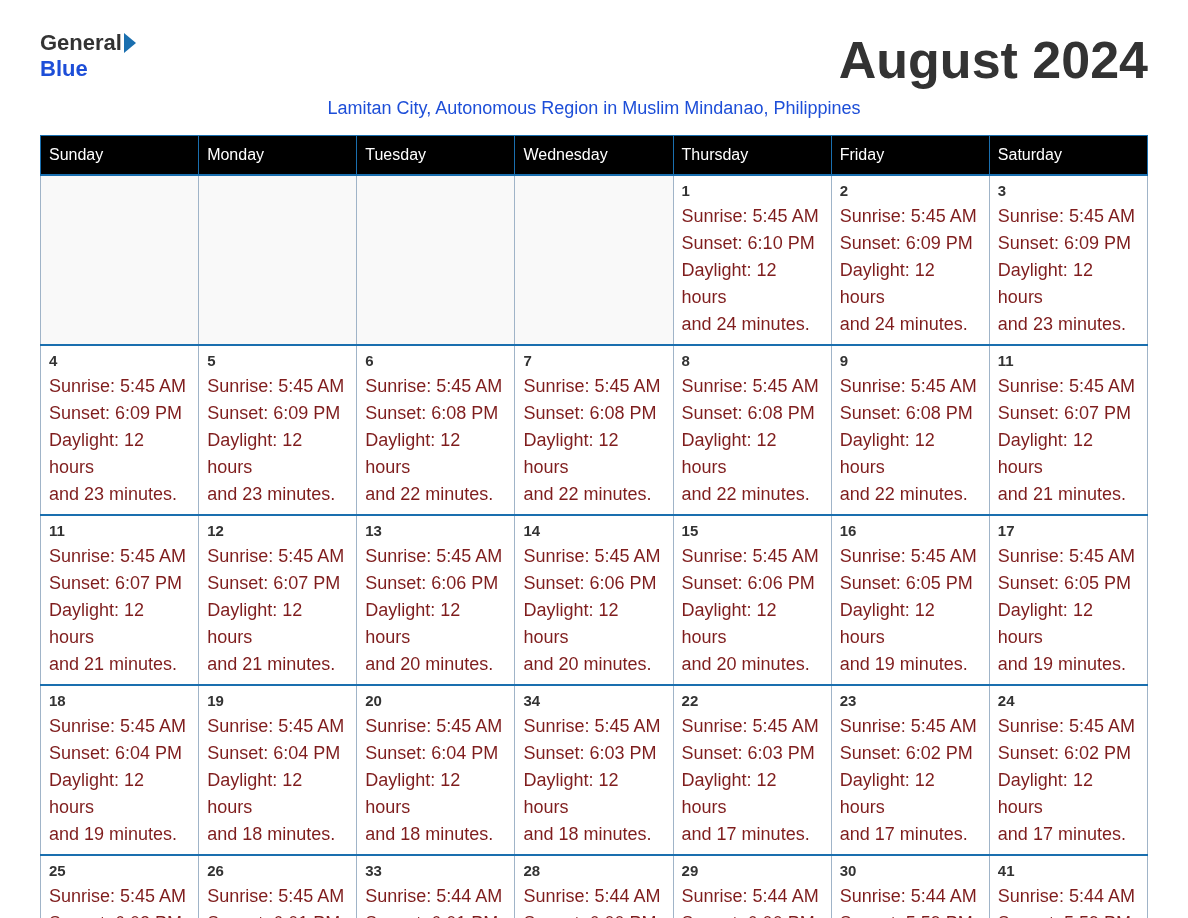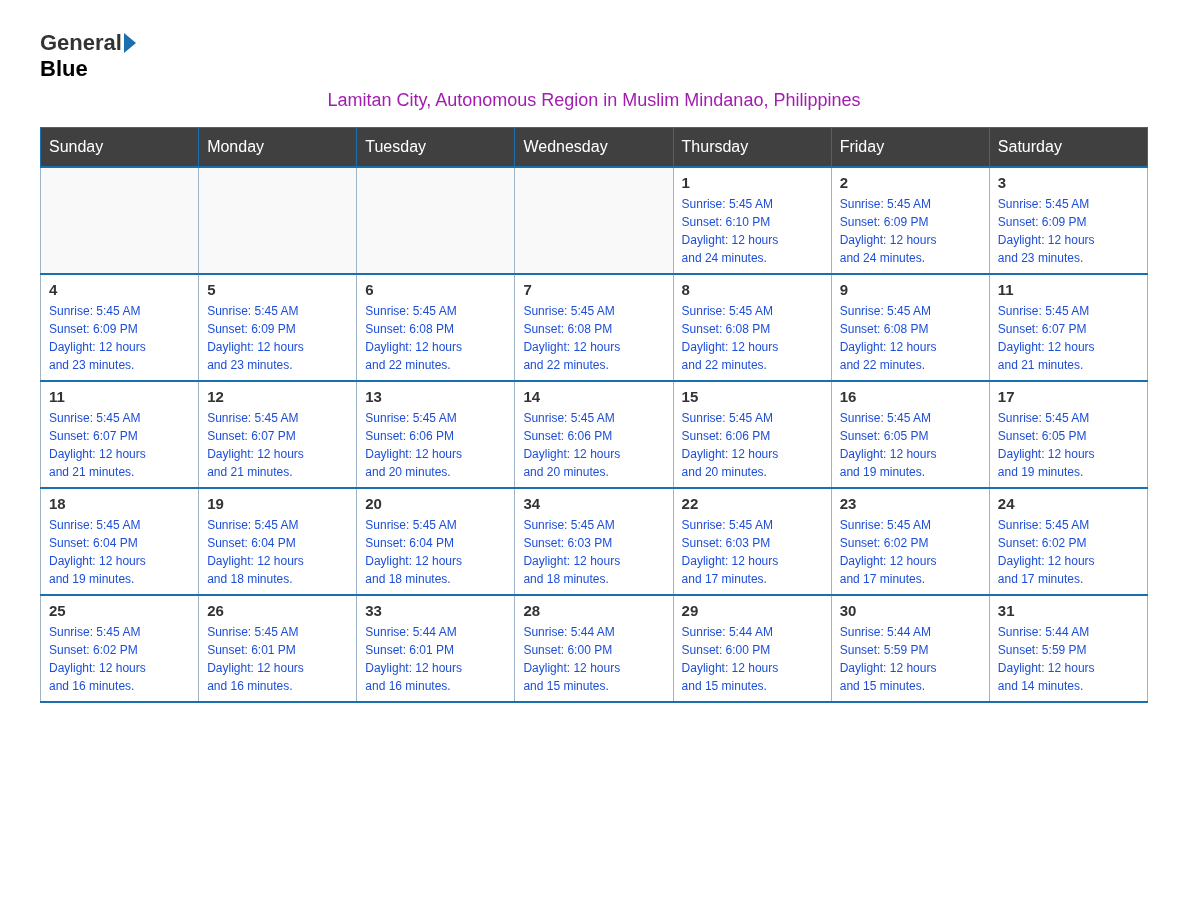--- a/index.html
+++ b/index.html
@@ -16,49 +16,49 @@
       margin-bottom: 8px;
     }
     .logo-text-general {
       font-size: 22px;
       font-weight: bold;
       color: #333;
     }
     .logo-text-blue {
       font-size: 22px;
       font-weight: bold;
-      color: #000000;
+      color: #1d4ed8;
     }
     .logo-triangle {
       width: 0;
       height: 0;
       border-left: 12px solid #1a6faf;
       border-top: 10px solid transparent;
       border-bottom: 10px solid transparent;
       display: inline-block;
       margin-left: 2px;
     }
     .month-title {
       font-size: 52px;
       font-weight: bold;
       color: #333;
     }
     .subtitle {
       text-align: center;
       font-size: 18px;
-      color: #a21caf;
+      color: #1d4ed8;
       margin-bottom: 16px;
     }
     .calendar {
       width: 100%;
       border-collapse: collapse;
       border: 1px solid #1a6faf;
     }
     .calendar th {
-      background-color: #404040;
+      background-color: #000000;
       color: #ffffff;
       padding: 10px 8px;
       text-align: left;
       font-size: 16px;
       font-weight: normal;
       border: 1px solid #1a6faf;
     }
     .calendar td {
       vertical-align: top;
       padding: 6px 8px;
@@ -69,23 +69,23 @@
       color: #333;
     }
     .day-number {
       font-size: 15px;
       font-weight: bold;
       color: #333;
       display: block;
       margin-bottom: 4px;
     }
     .day-info {
-      font-size: 12px;
+      font-size: 18px;
       line-height: 1.5;
-      color: #1d4ed8;
+      color: #7f1d1d;
     }
     .empty-cell {
       background: #f9f9f9;
     }
     tr {
       border-bottom: 2px solid #1a6faf;
     }
     .logo-wrapper {
       display: flex;
       flex-direction: column;
@@ -102,20 +102,21 @@
 <div class="header-row">
   <div class="logo-wrapper">
     <div class="logo-line">
       <span class="logo-text-general">General</span>
       <span class="logo-triangle"></span>
     </div>
     <div>
       <span class="logo-text-blue">Blue</span>
     </div>
   </div>
+  <div class="month-title">August 2024</div>
 </div>
 
 <div class="subtitle">Lamitan City, Autonomous Region in Muslim Mindanao, Philippines</div>
 
 <table class="calendar">
   <thead>
     <tr>
     <th>Sunday</th>
         <th>Monday</th>
         <th>Tuesday</th>
@@ -343,21 +344,21 @@
 and 15 minutes.</div>
         </td>
         <td>
           <span class="day-number">30</span>
           <div class="day-info" style="white-space: pre-line;">Sunrise: 5:44 AM
 Sunset: 5:59 PM
 Daylight: 12 hours
 and 15 minutes.</div>
         </td>
         <td>
-          <span class="day-number">31</span>
+          <span class="day-number">41</span>
           <div class="day-info" style="white-space: pre-line;">Sunrise: 5:44 AM
 Sunset: 5:59 PM
 Daylight: 12 hours
 and 14 minutes.</div>
         </td>
       </tr>
     </tbody>
 </table>
 
 </body></html>

